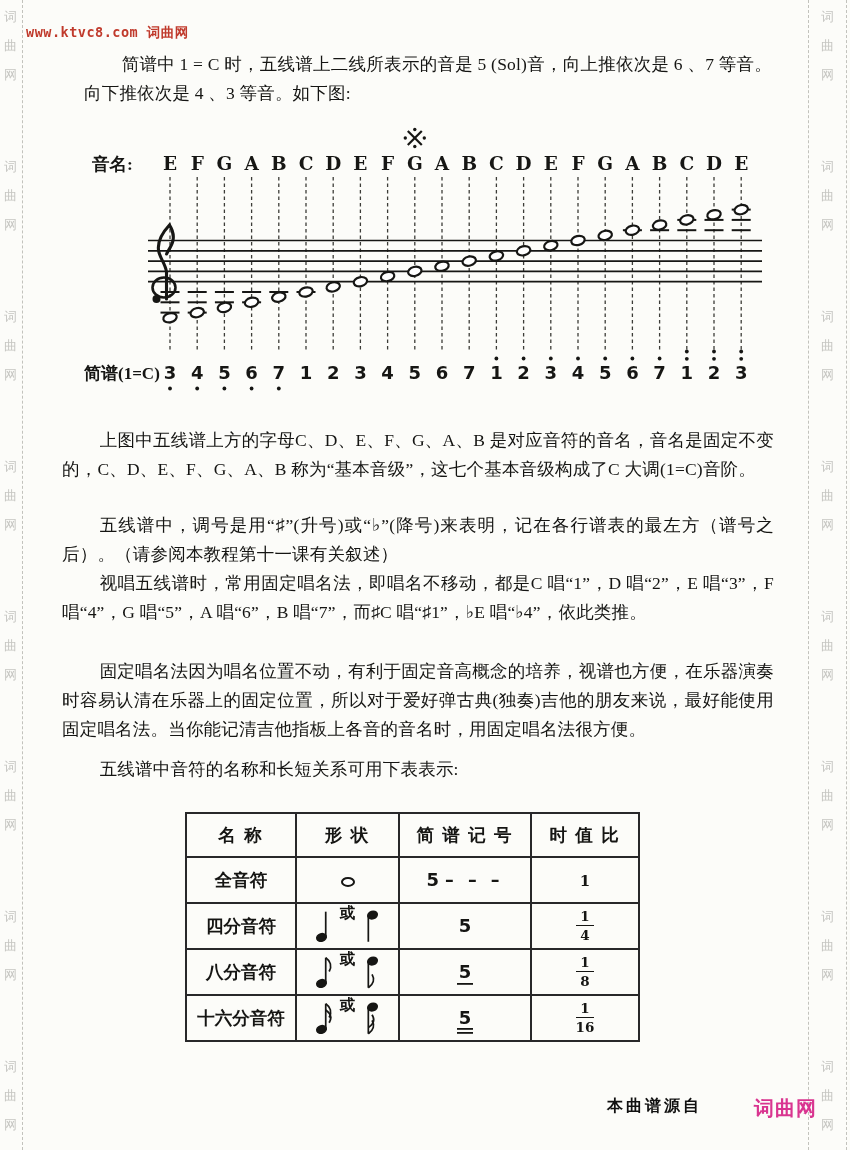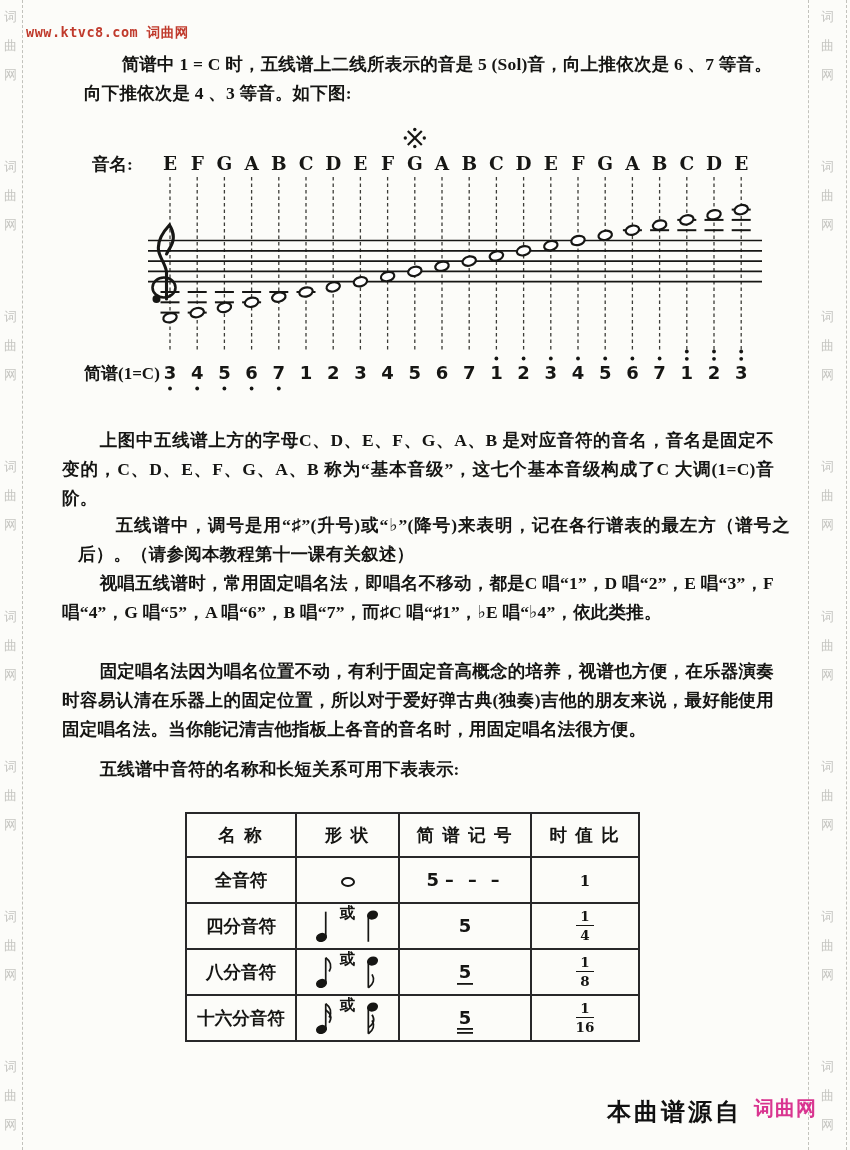--- a/index.html
+++ b/index.html
@@ -3,40 +3,40 @@
 <meta charset="utf-8">
 <style>
   html,body{margin:0;padding:0;background:#e8e8e4;}
   .page{position:relative;width:850px;height:1150px;background:#fcfcf9;overflow:hidden;
         font-family:"Liberation Serif","DejaVu Serif",serif;color:#151513;}
   .rail{position:absolute;top:0;bottom:0;width:0;border-left:1px dashed #c2c2bc;}
   .wm-char{position:absolute;font-size:13px;color:#c6c6c2;font-weight:400;
            font-family:"Liberation Sans","DejaVu Sans",sans-serif;}
   .site-url{position:absolute;left:26px;top:24px;font-family:"DejaVu Sans Mono",monospace;
             font-size:13.5px;font-weight:700;color:#c03a2c;text-decoration:none;letter-spacing:.5px;cursor:pointer;}
-  .para{position:absolute;font-size:17.5px;line-height:29px;font-weight:700;
+  .para{position:absolute;font-size:17.5px;line-height:29px;font-weight:400;
         text-align:justify;letter-spacing:.2px;margin:0;}
   .indent{text-indent:2.15em;}
   #diagram-svg{position:absolute;left:0;top:0;}
   table.note-table{position:absolute;left:185px;top:812px;border-collapse:collapse;table-layout:fixed;}
   table.note-table th,table.note-table td{border:2px solid #28282a;text-align:center;vertical-align:middle;
         font-weight:700;font-size:17.5px;padding:0;}
   table.note-table th{height:42px;letter-spacing:2px;margin-left:18px;}
   table.note-table td{height:44px;}
   .or{font-size:15.5px;margin:0 6px;position:relative;top:-12px;}
   .jz{font-family:"DejaVu Sans",sans-serif;font-size:18px;font-weight:700;}
   .jz-dash{font-family:"DejaVu Sans",sans-serif;font-weight:700;letter-spacing:4px;padding-left:6px;}
   .u1{background:linear-gradient(#151513,#151513) no-repeat 0 100%/100% 1.8px;padding:0 2px 3px;}
   .u2{background:linear-gradient(#151513,#151513) no-repeat 0 calc(100% - 4px)/100% 1.8px,
                linear-gradient(#151513,#151513) no-repeat 0 100%/100% 1.8px;padding:0 2px 6px;}
   .frac{display:inline-block;line-height:1;vertical-align:middle;font-family:"DejaVu Serif",serif;}
   .frac .fn{display:block;font-size:13.5px;line-height:15px;border-bottom:1.6px solid #151513;padding:0 4px 1px;}
   .frac .fd{display:block;font-size:13.5px;line-height:16px;padding-top:1px;}
   .ratio-one{font-size:15px;font-family:"DejaVu Serif",serif;}
-  .footer-src{position:absolute;left:607px;top:1096px;font-size:24px;font-weight:700;letter-spacing:3px;
+  .footer-src{position:absolute;left:607px;top:1096px;font-size:16px;font-weight:700;letter-spacing:3px;
               font-family:"Liberation Sans","DejaVu Sans",sans-serif;color:#111;}
   .footer-site{position:absolute;left:754px;top:1095px;font-size:20px;font-weight:700;letter-spacing:1px;
               font-family:"Liberation Sans","DejaVu Sans",sans-serif;color:#d93590;text-decoration:none;cursor:pointer;}
   .shape-svg{vertical-align:middle;}
 </style>
 </head>
 <body>
 
 <div class="page">
 
@@ -255,21 +255,21 @@
         <text x="714" y="379" text-anchor="middle" font-size="18" font-weight="bold" font-family="&quot;DejaVu Sans&quot;,sans-serif" fill="#161614">2</text>
         <circle cx="714" cy="351.5" r="1.9" fill="#161614"></circle>
         <circle cx="714" cy="358.8" r="1.9" fill="#161614"></circle>
         <text x="741.1999999999999" y="379" text-anchor="middle" font-size="18" font-weight="bold" font-family="&quot;DejaVu Sans&quot;,sans-serif" fill="#161614">3</text>
         <circle cx="741.1999999999999" cy="351.5" r="1.9" fill="#161614"></circle>
         <circle cx="741.1999999999999" cy="358.8" r="1.9" fill="#161614"></circle>
       </g>
     </svg>
 
   <p class="para indent" style="left:62px;top:426px;width:712px">上图中五线谱上方的字母C、D、E、F、G、A、B 是对应音符的音名，音名是固定不变的，C、D、E、F、G、A、B 称为“基本音级”，这七个基本音级构成了C 大调(1=C)音阶。</p>
-  <p class="para indent" style="left:78px;top:511px;width:712px">五线谱中，调号是用“♯”(升号)或“♭”(降号)来表明，记在各行谱表的最左方（谱号之后）。（请参阅本教程第十一课有关叙述）</p>
+  <p class="para indent" style="left:62px;top:511px;width:712px">五线谱中，调号是用“♯”(升号)或“♭”(降号)来表明，记在各行谱表的最左方（谱号之后）。（请参阅本教程第十一课有关叙述）</p>
   <p class="para indent" style="left:62px;top:569px;width:712px">视唱五线谱时，常用固定唱名法，即唱名不移动，都是C 唱“1”，D 唱“2”，E 唱“3”，F 唱“4”，G 唱“5”，A 唱“6”，B 唱“7”，而♯C 唱“♯1”，♭E 唱“♭4”，依此类推。</p>
   <p class="para indent" style="left:62px;top:657px;width:712px">固定唱名法因为唱名位置不动，有利于固定音高概念的培养，视谱也方便，在乐器演奏时容易认清在乐器上的固定位置，所以对于爱好弹古典(独奏)吉他的朋友来说，最好能使用固定唱名法。当你能记清吉他指板上各音的音名时，用固定唱名法很方便。</p>
   <p class="para indent" style="left:62px;top:755px;width:712px">五线谱中音符的名称和长短关系可用下表表示:</p>
 
   <table class="note-table">
     <colgroup>
         <col style="width:110px">
         <col style="width:103px">
         <col style="width:132px">
         <col style="width:108px">

